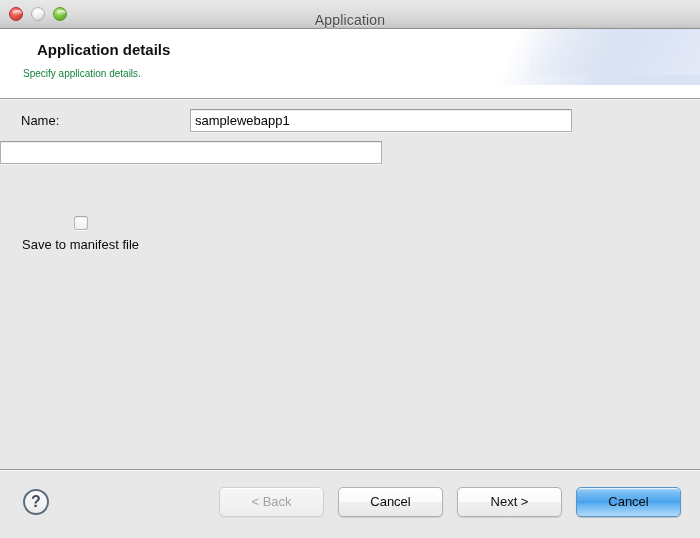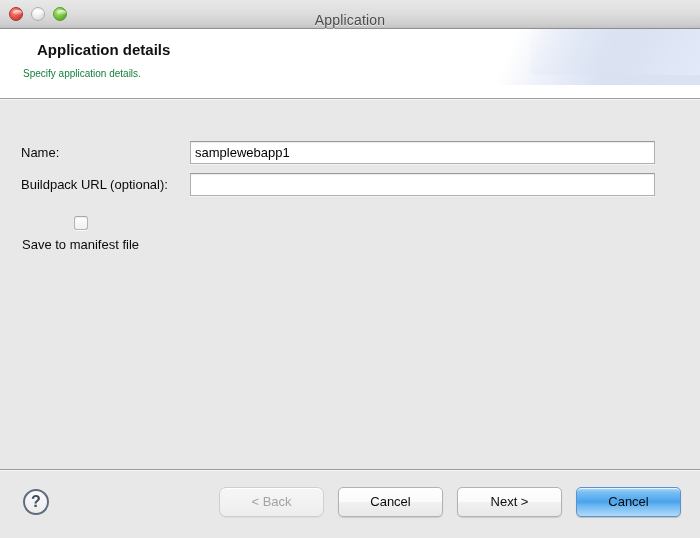--- a/index.html
+++ b/index.html
@@ -134,39 +134,39 @@
     flex: 1 1 auto;
     background: #e8e8e8;
     position: relative;
     border-bottom: 1px solid #9a9a9a;
     box-shadow: inset 0 1px 0 #f6f6f6;
     padding: 0;
   }
   .form-rows {
     position: absolute;
     left: 0;
-    top: 41px;
+    top: 9px;
     right: 0;
   }
   .form-row {
     display: flex;
     align-items: center;
     height: 24px;
     margin-bottom: 8px;
   }
   .form-label {
     width: 190px;
     padding-left: 21px;
     box-sizing: border-box;
     font-size: 13px;
     color: #0a0a0a;
     white-space: nowrap;
   }
   .text-field {
-    width: 465px;
+    width: 382px;
     height: 23px;
     box-sizing: border-box;
     background: #ffffff;
     border: 1px solid #b0b0b0;
     border-top-color: #9a9a9a;
     box-shadow: inset 0 1px 1px rgba(0,0,0,0.08), 0 1px 0 #f4f4f4;
     font-family: "Liberation Sans", "DejaVu Sans", sans-serif;
     font-size: 13px;
     color: #000;
     padding: 0 4px;
@@ -244,21 +244,20 @@
     cursor: default;
     padding: 0;
     text-align: center;
     line-height: 28px;
   }
   .btn.disabled {
     color: #a3a3a3;
     background: linear-gradient(to bottom, #f6f6f6 0%, #f2f2f2 50%, #ededed 100%);
     border-color: #cfcfcf;
     box-shadow: 0 1px 0 rgba(0,0,0,0.05), inset 0 1px 0 #ffffff;
-    border-radius: 7px;
   }
   .btn.primary {
     color: #0b0b0b;
     border: 1px solid #5b93c9;
     background: linear-gradient(to bottom, #b7dcfb 0%, #7cc0f5 14%, #4aa3ed 50%, #69b6f3 62%, #b2daf9 100%);
     box-shadow: 0 1px 1px rgba(0,0,0,0.18), inset 0 1px 0 rgba(255,255,255,0.7);
   }
 </style>
 </head>
 <body>
@@ -283,21 +282,20 @@
   <div class="content">
 
     <div class="form-rows">
 
       <div class="form-row">
         <div class="form-label">Name:</div>
         <input class="text-field" type="text" value="samplewebapp1" style="">
       </div>
 
       <div class="form-row">
-        <div class="form-label">Buildpack URL (optional):</div>
         <input class="text-field" type="text" value="" style="">
       </div>
 
     </div>
 
     <div class="check-row">
       <div class="checkbox"></div>
       <div class="check-label">Save to manifest file</div>
     </div>
 

